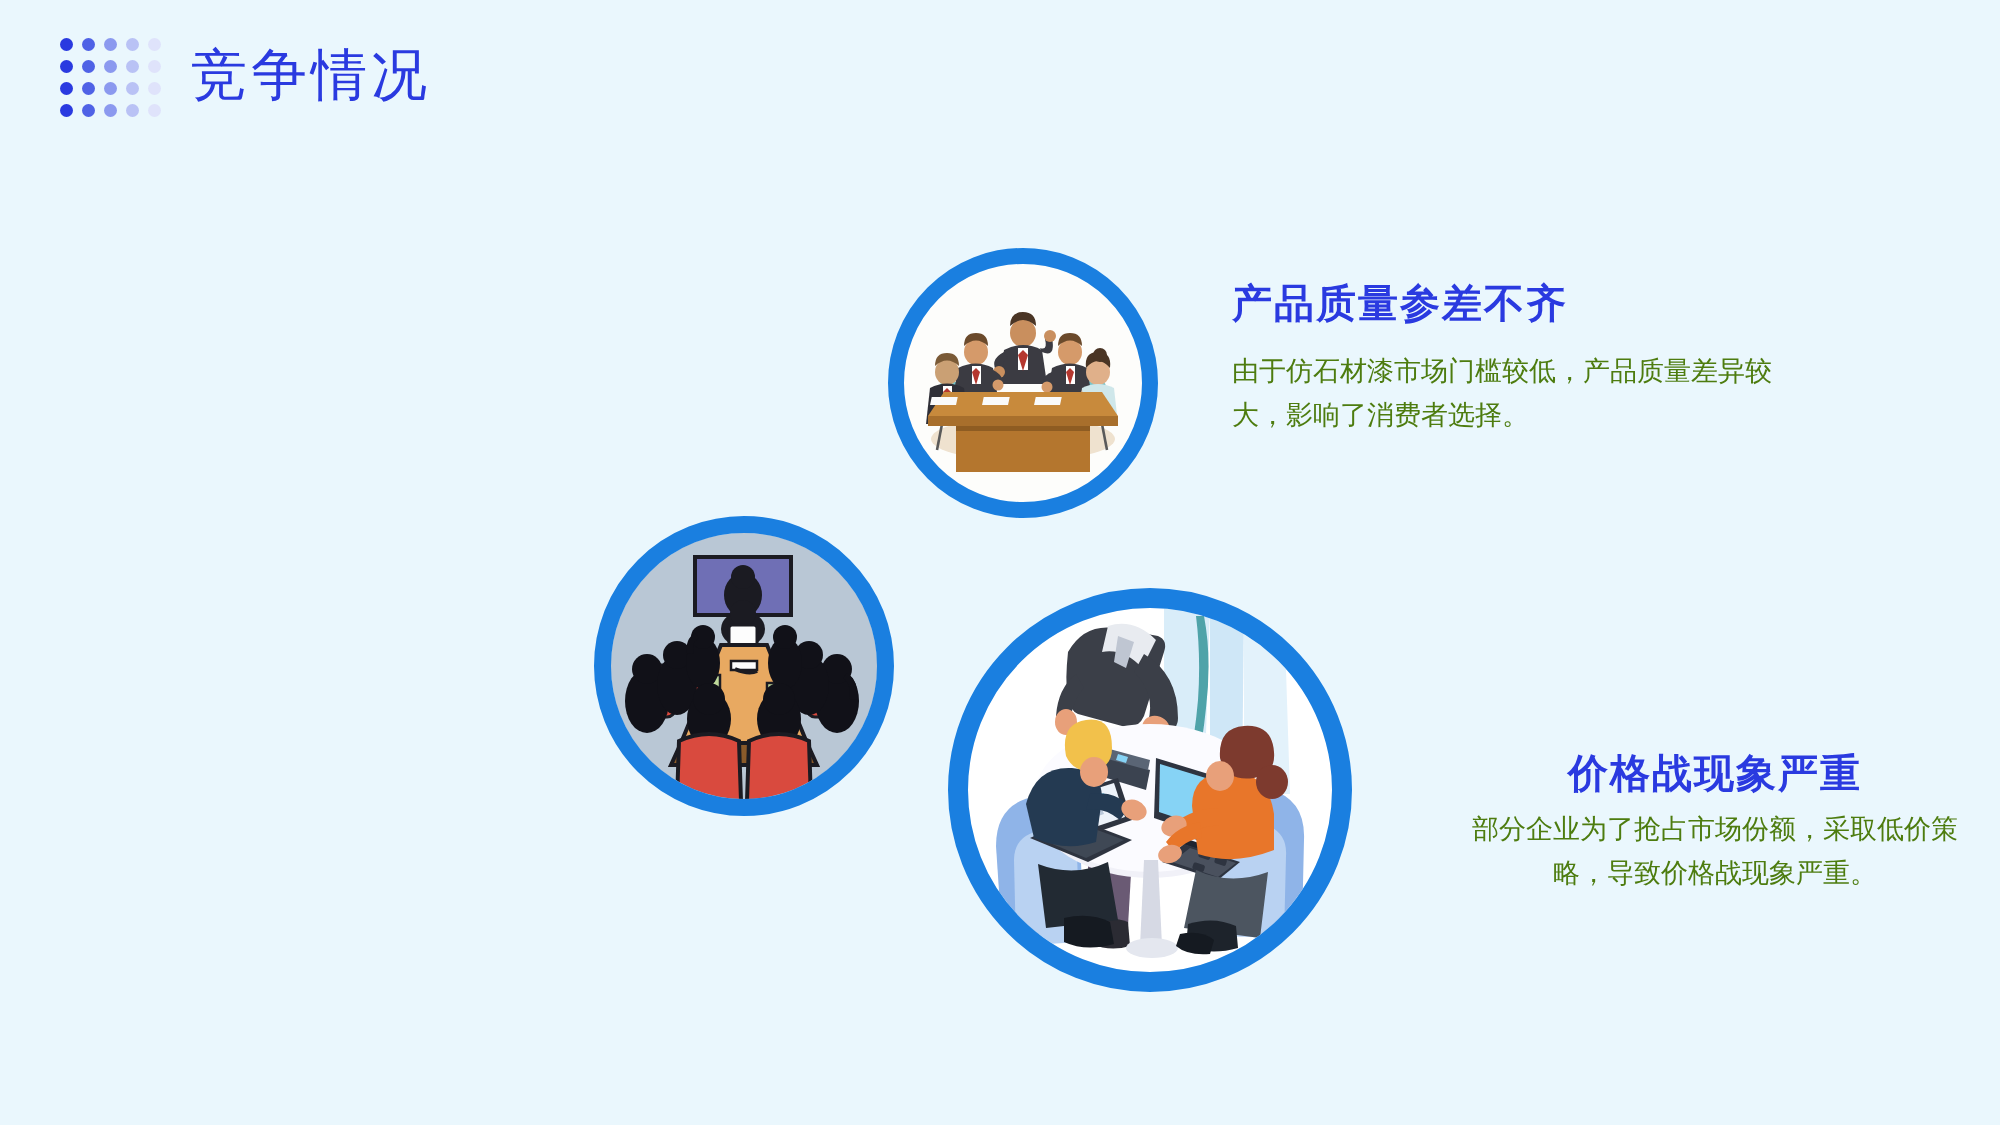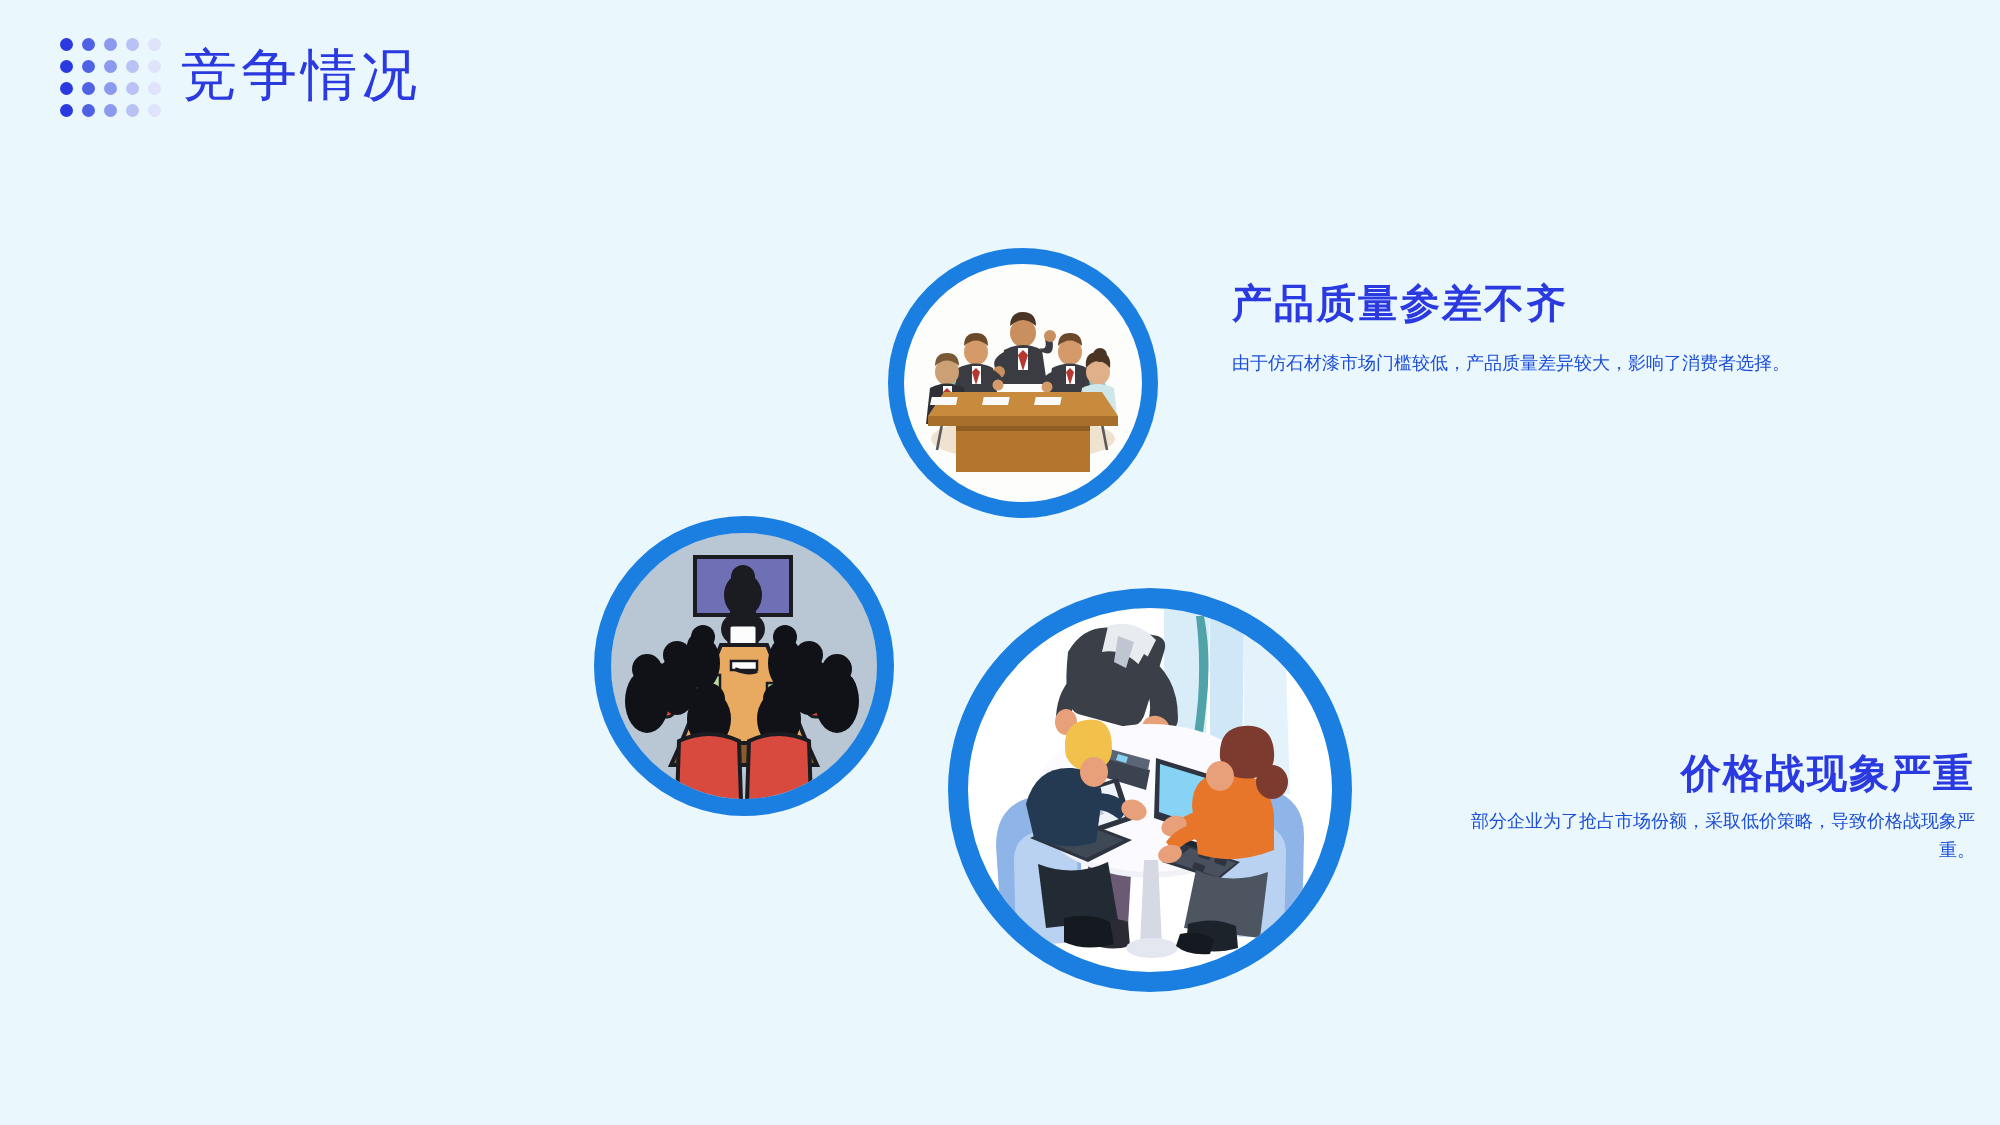--- a/index.html
+++ b/index.html
@@ -22,21 +22,21 @@
     background: #eaf7fd;
   }
 
   
   .title-block {
     position: absolute;
     left: 60px;
     top: 32px;
     display: flex;
     align-items: center;
-    gap: 20px;
+    gap: 30px;
     justify-content: center;
   }
   .dot-grid {
     display: grid;
     grid-template-columns: repeat(5, 13px);
     grid-template-rows: repeat(4, 13px);
     gap: 9px;
     margin-top: 6px;
   }
   .dot-grid span {
@@ -107,44 +107,44 @@
     color: #2a3ae0;
     font-size: 40px;
     font-weight: bold;
     letter-spacing: 2px;
     line-height: 1.2;
     white-space: nowrap;
     font-family: "Liberation Serif", "DejaVu Serif", serif;
     margin-top: 32px;
   }
   .item-body {
-    color: #1d4ed8;
-    font-size: 18px;
+    color: #4d7c0f;
+    font-size: 27px;
     line-height: 1.62;
-    font-family: Liberation Mono, monospace;
+    font-family: Liberation Sans, sans-serif;
   }
 
   #group-brand {
     left: 70px; top: 368px;
     width: 490px;
     text-align: right;
   }
   #group-brand .item-body { margin-top: 22px; }
 
   #group-quality {
     left: 1232px; top: 248px;
     width: 560px;
     text-align: left;
   }
   #group-quality .item-body { margin-top: 22px; }
 
   #group-price {
     left: 1455px; top: 718px;
     width: 520px;
-    text-align: right;
+    text-align: center;
   }
   #group-price .item-body { margin-top: 10px; }
 </style>
 </head>
 <body>
 
 <div class="slide">
 
   <div class="title-block">
     <div class="dot-grid">

